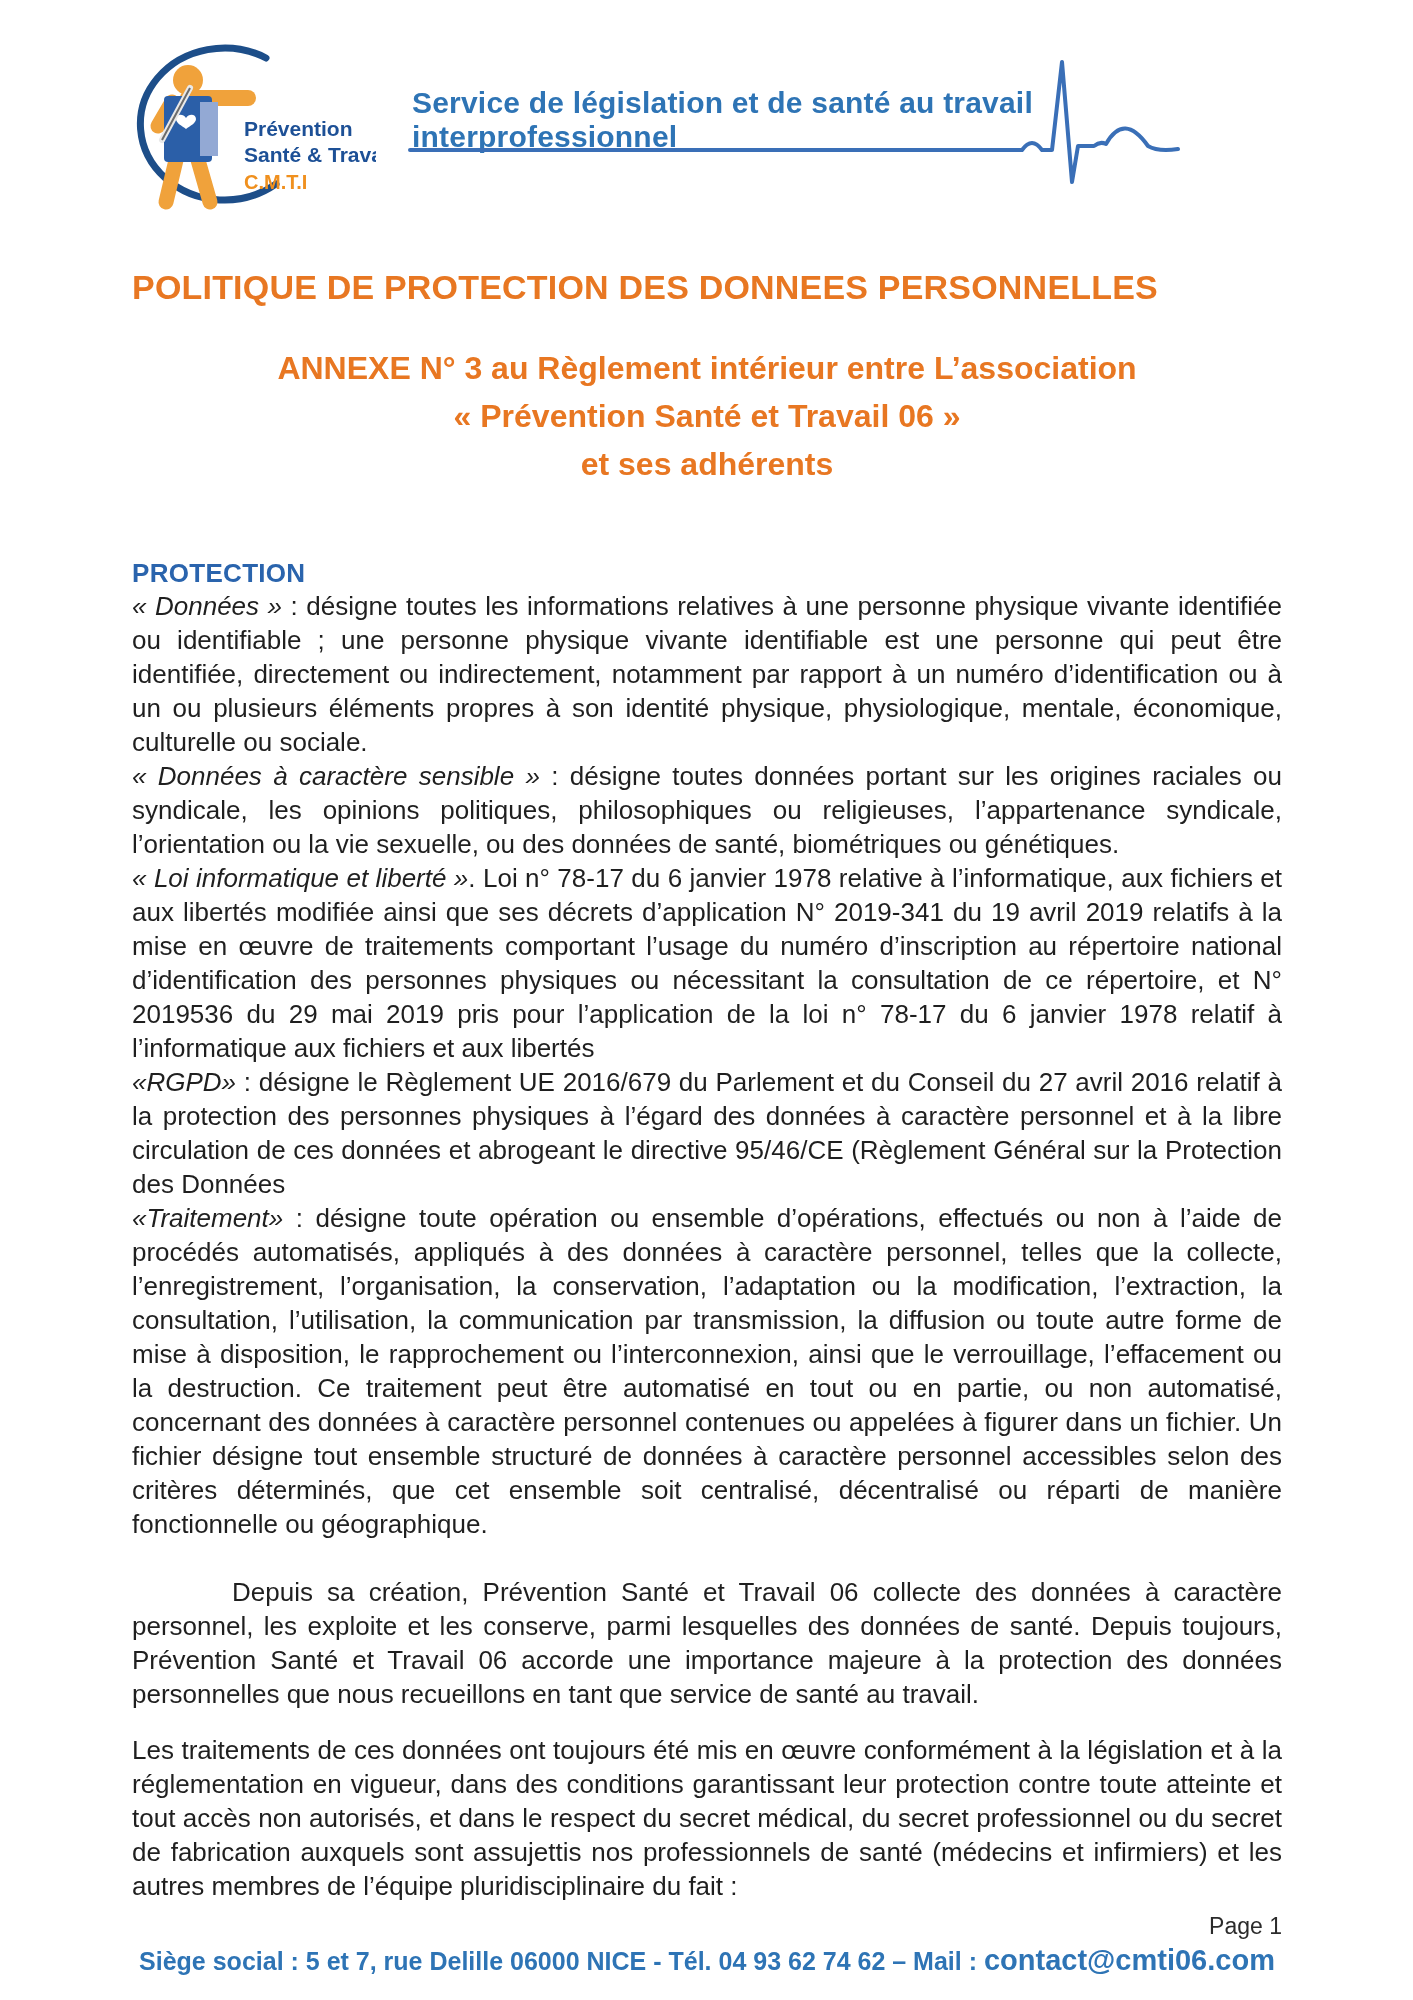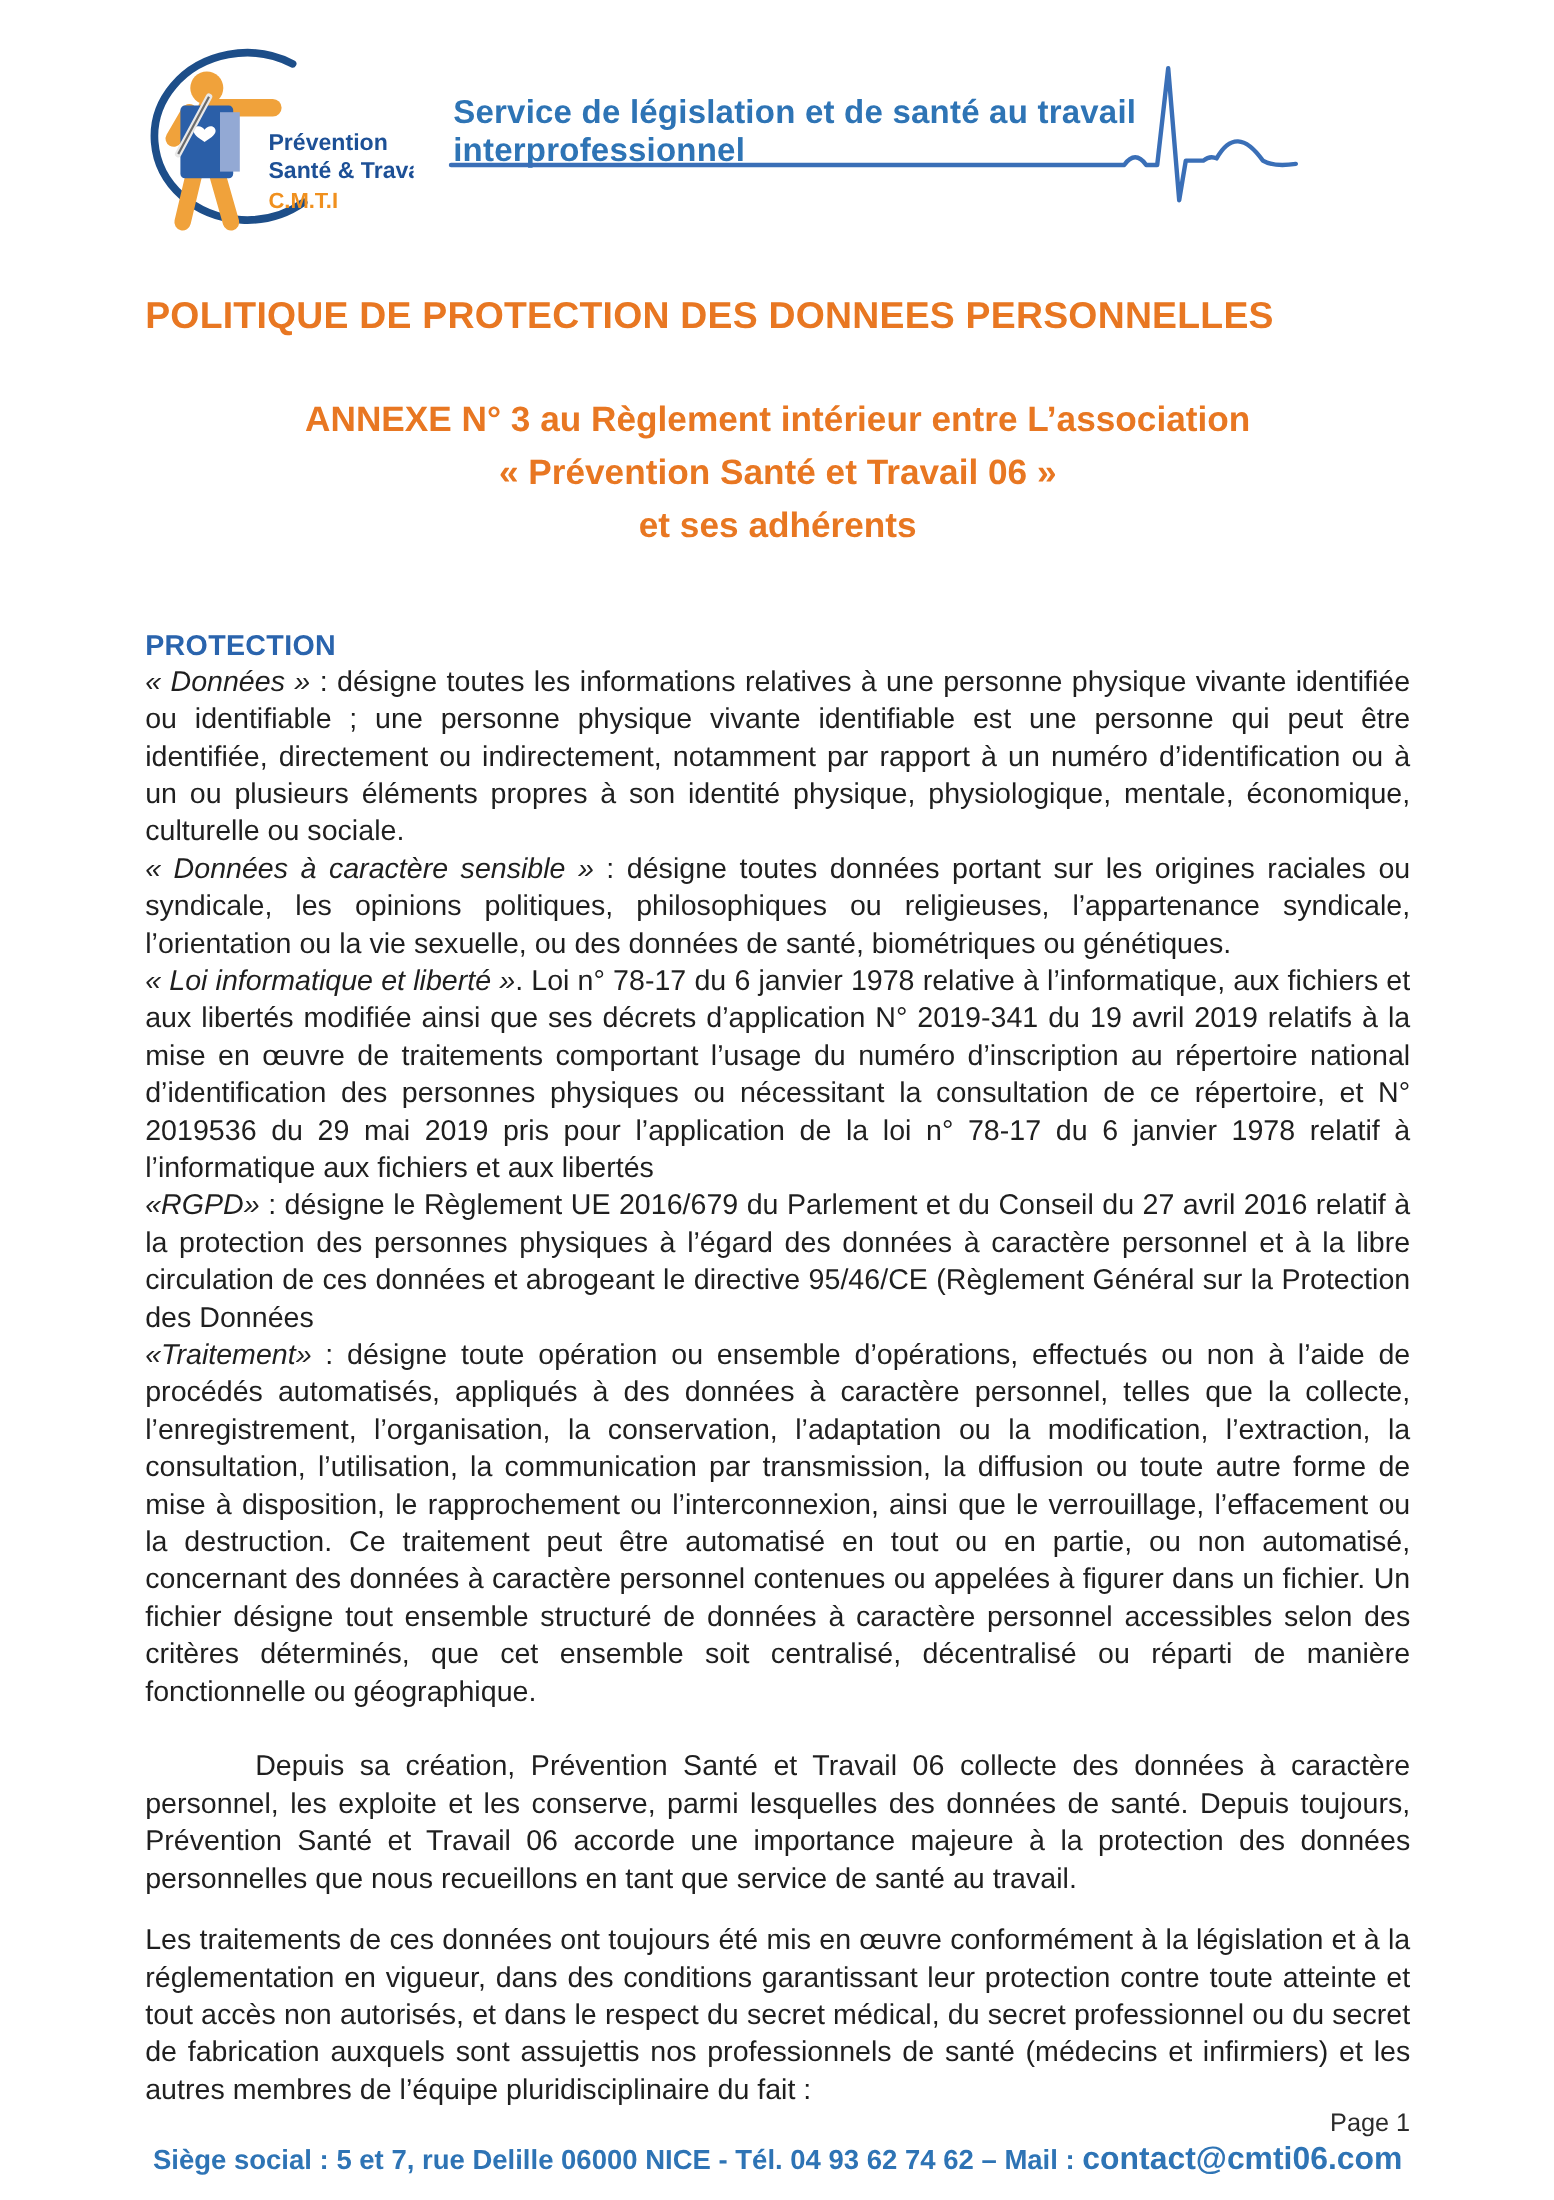--- a/index.html
+++ b/index.html
@@ -19,36 +19,36 @@
     font-size:30px;font-weight:bold;color:#2e74b5;letter-spacing:.2px;
   }
   .ecg{position:absolute;left:400px;top:40px;}
   
   .content{position:absolute;left:132px;top:0;width:1150px;}
   .main-title{
     margin:268px 0 0 0;text-align:left;
     font-size:34px;font-weight:bold;color:#e87722;letter-spacing:.2px;
   }
   .annexe{
-    margin-top:50px;text-align:center;
+    margin-top:37px;text-align:center;
     font-size:32px;line-height:48px;font-weight:bold;color:#e87722;
   }
   .defs-heading{
     margin-top:70px;font-size:26px;font-weight:bold;color:#2a64ad;letter-spacing:.3px;
   }
   .defs{}
   .defs p, .body-para{
     margin:0;font-size:26px;line-height:34px;text-align:justify;
   }
   .defs em{font-style:italic;}
   .para-indent{margin-top:34px;text-indent:100px;}
   .para-plain{margin-top:22px;}
   
   .page-num{
-    text-align:right;font-size:23px;color:#2b2b2b;
+    margin-top:10px;text-align:right;font-size:23px;color:#2b2b2b;
   }
   .footer-line1{
     margin-top:4px;text-align:center;font-size:25px;font-weight:bold;color:#2e74b5;
   }
   .footer-line1 .email{font-size:29px;}
 </style>
 </head>
 <body>
 
 <div class="page">

